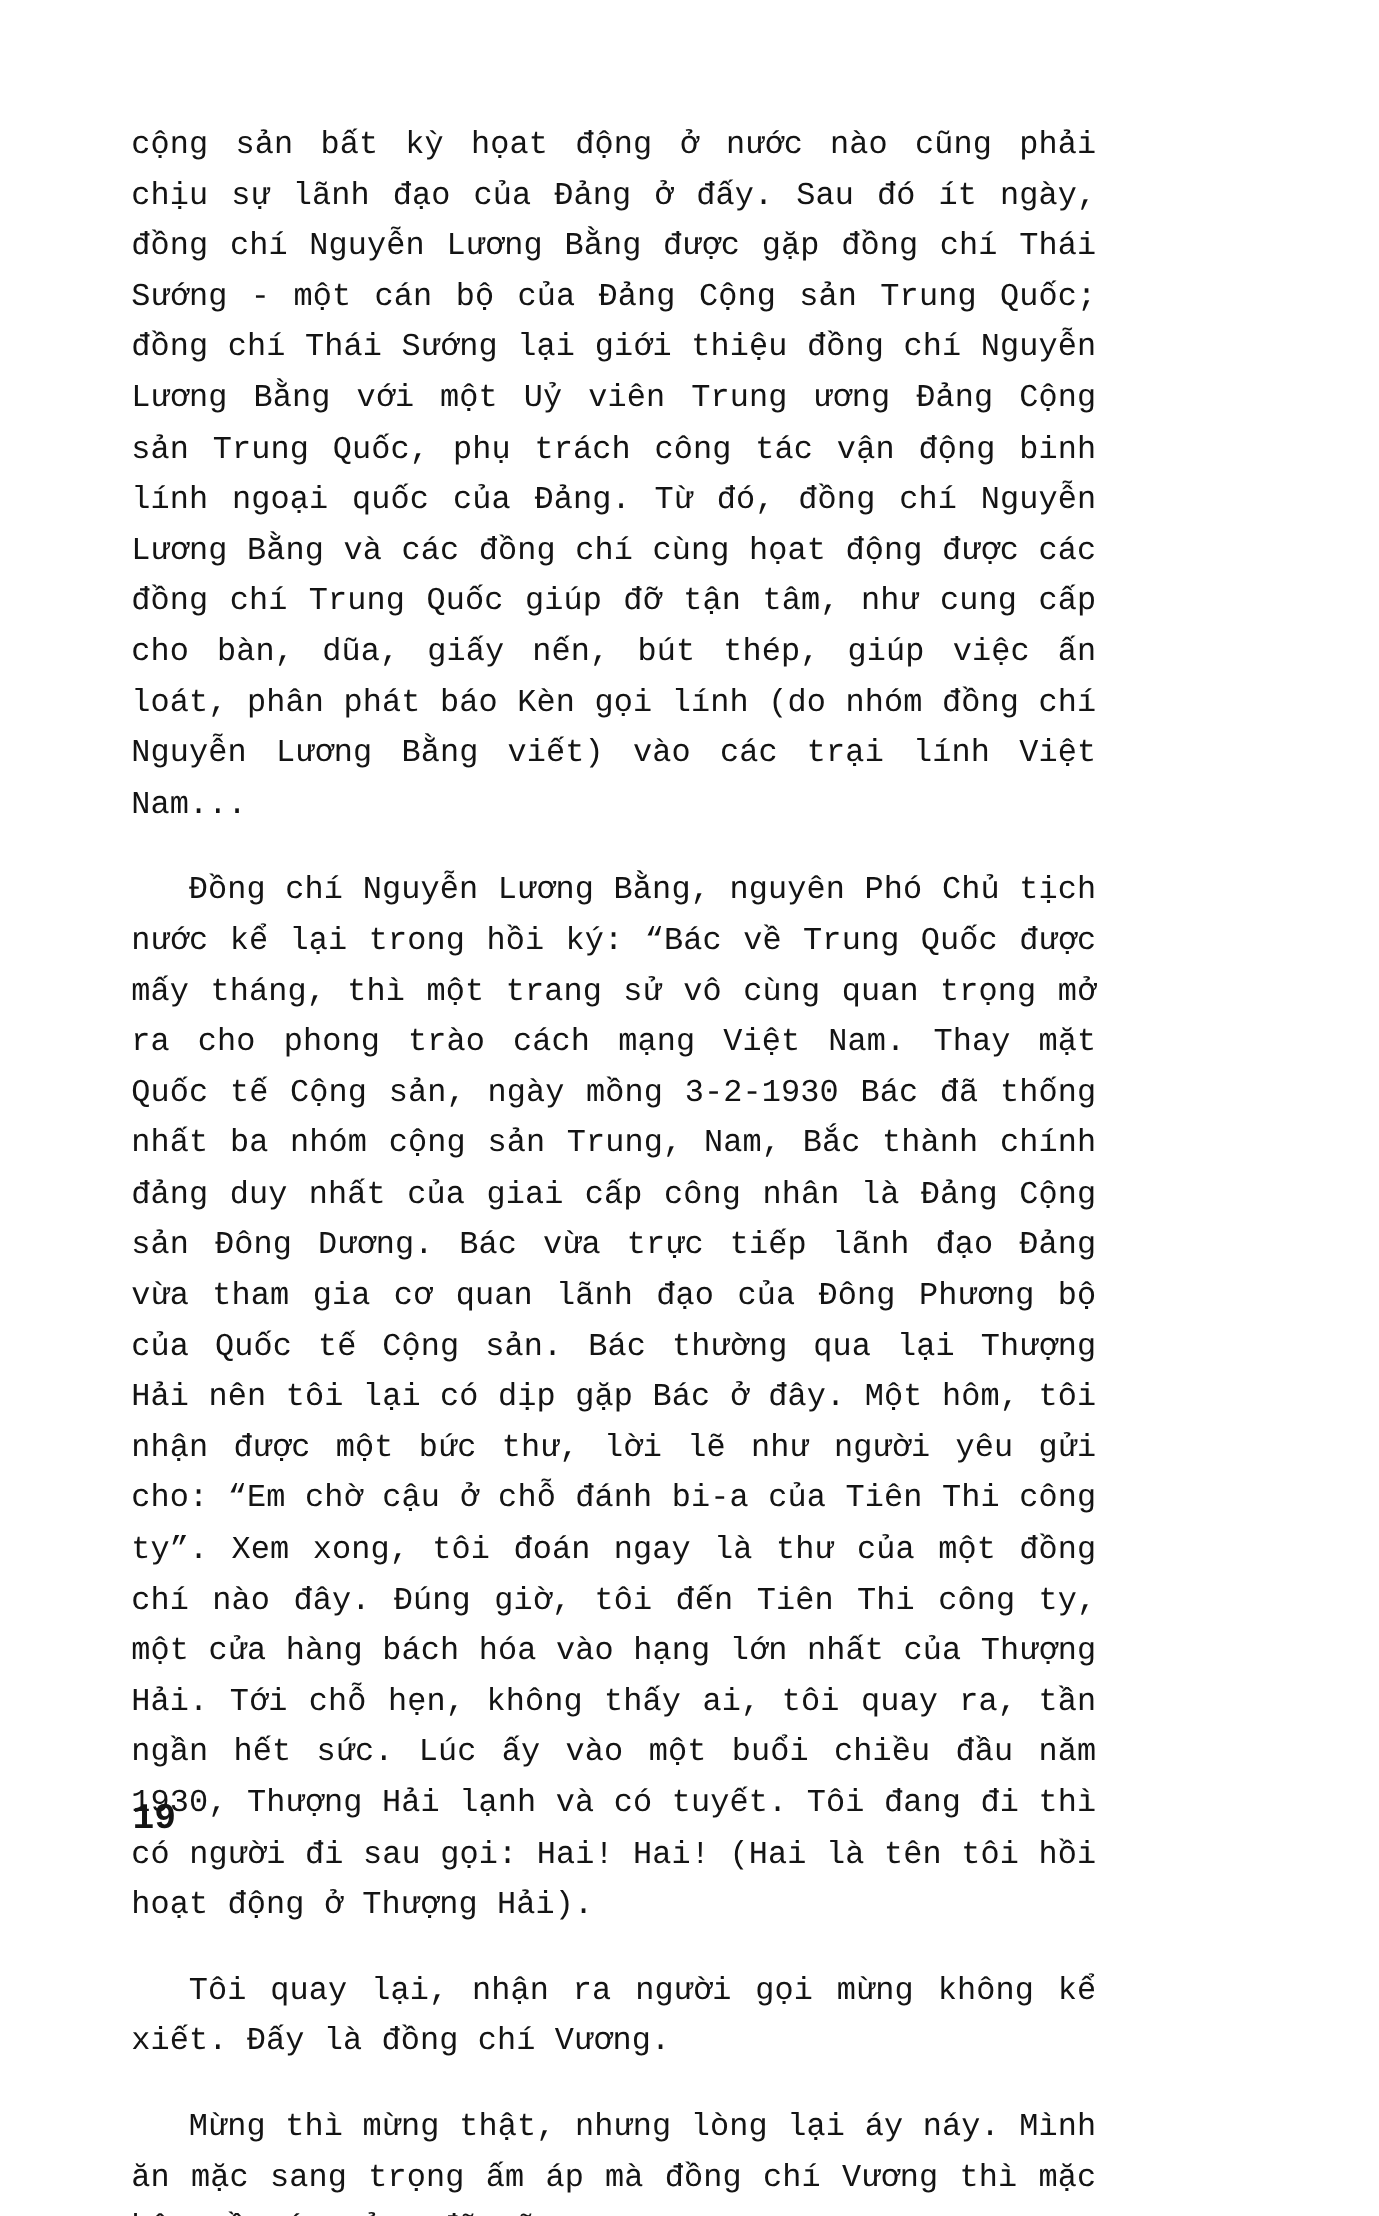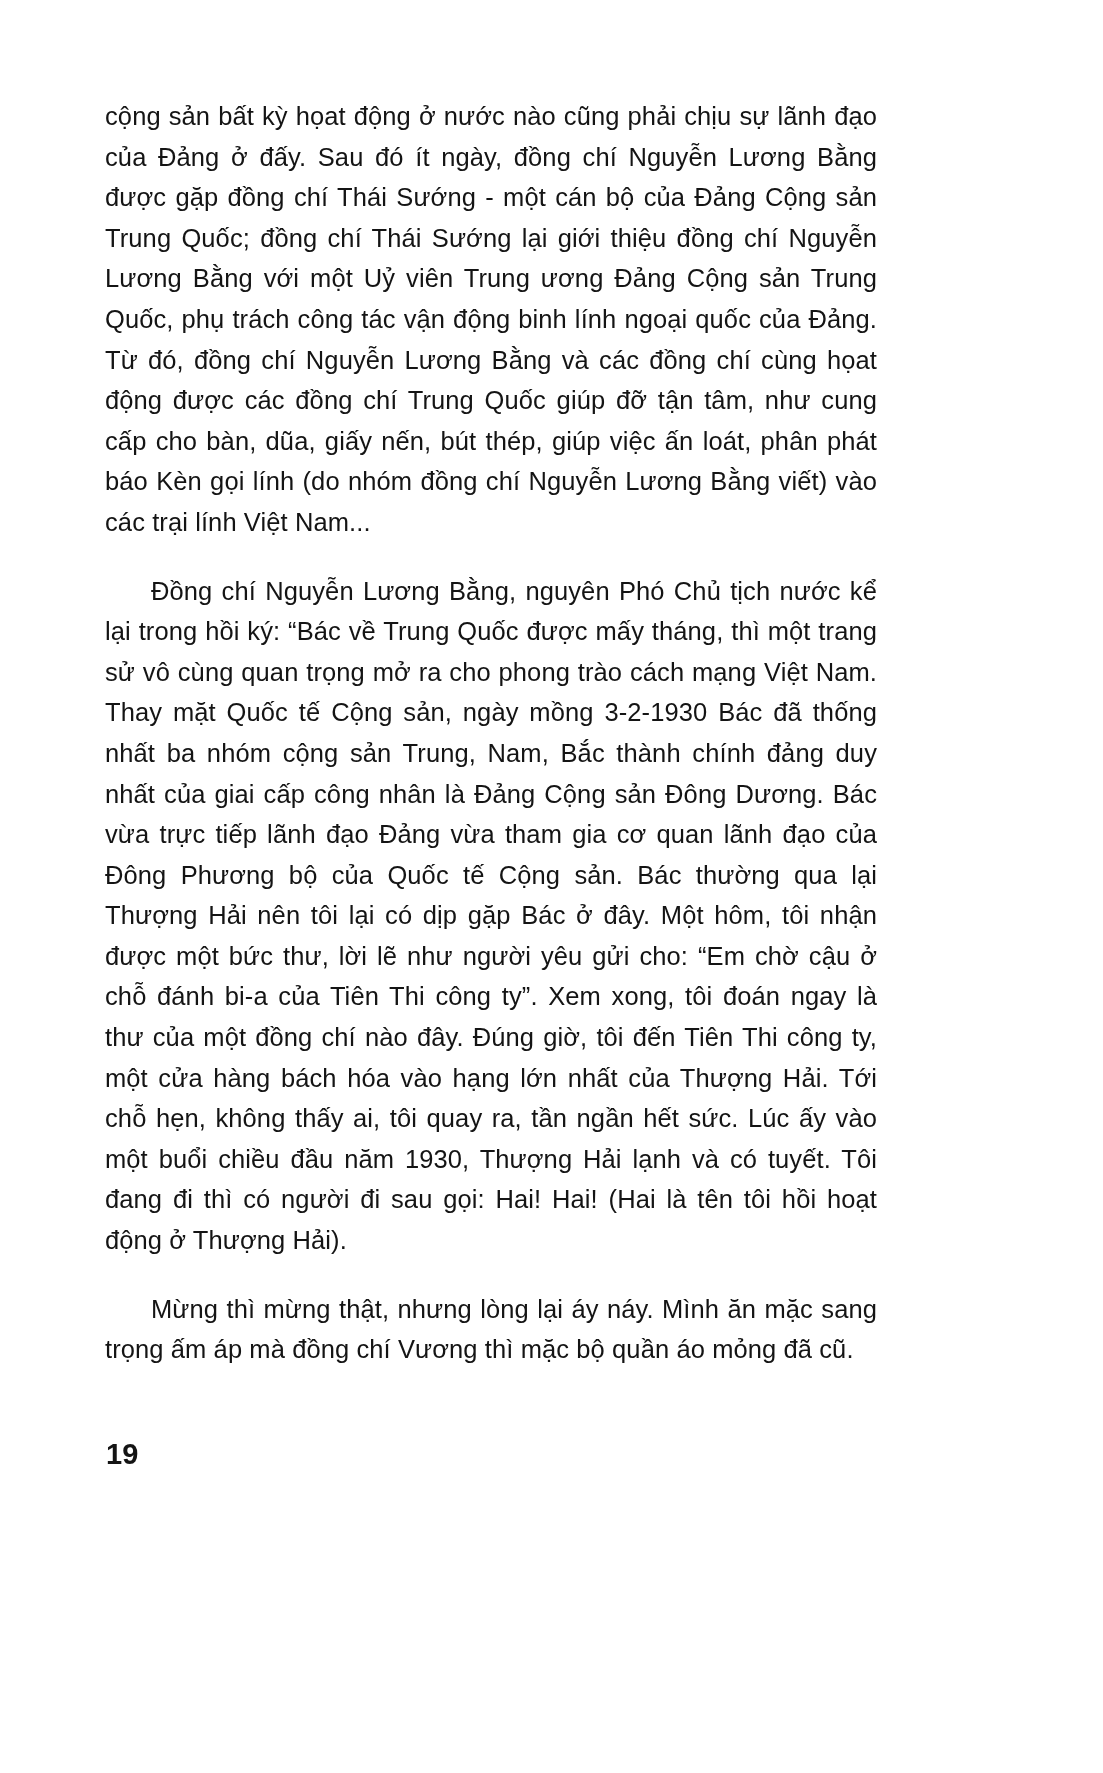--- a/index.html
+++ b/index.html
@@ -7,21 +7,21 @@
     padding: 0;
     background: #e8e8e8;
   }
   .page {
     position: relative;
     width: 1103px;
     height: 1773px;
     margin: 0 auto;
     background: #ffffff;
     overflow: hidden;
-    font-family: Liberation Sans, sans-serif;
+    font-family: Liberation Mono, monospace;
     color: #141414;
   }
   .text-block {
     position: absolute;
     left: 105px;
     top: 96px;
     width: 772px;
   }
   .para {
     margin: 0;
@@ -44,16 +44,17 @@
     color: #141414;
   }
 </style>
 </head>
 <body>
 
 <div class="page">
   <div class="text-block">
     <p class="para">cộng sản bất kỳ họat động ở nước nào cũng phải chịu sự lãnh đạo của Đảng ở đấy. Sau đó ít ngày, đồng chí Nguyễn Lương Bằng được gặp đồng chí Thái Sướng - một cán bộ của Đảng Cộng sản Trung Quốc; đồng chí Thái Sướng lại giới thiệu đồng chí Nguyễn Lương Bằng với một Uỷ viên Trung ương Đảng Cộng sản Trung Quốc, phụ trách công tác vận động binh lính ngoại quốc của Đảng. Từ đó, đồng chí Nguyễn Lương Bằng và các đồng chí cùng họat động được các đồng chí Trung Quốc giúp đỡ tận tâm, như cung cấp cho bàn, dũa, giấy nến, bút thép, giúp việc ấn loát, phân phát báo Kèn gọi lính (do nhóm đồng chí Nguyễn Lương Bằng viết) vào các trại lính Việt Nam...</p>
     <p class="para indent">Đồng chí Nguyễn Lương Bằng, nguyên Phó Chủ tịch nước kể lại trong hồi ký: “Bác về Trung Quốc được mấy tháng, thì một trang sử vô cùng quan trọng mở ra cho phong trào cách mạng Việt Nam. Thay mặt Quốc tế Cộng sản, ngày mồng 3-2-1930 Bác đã thống nhất ba nhóm cộng sản Trung, Nam, Bắc thành chính đảng duy nhất của giai cấp công nhân là Đảng Cộng sản Đông Dương. Bác vừa trực tiếp lãnh đạo Đảng vừa tham gia cơ quan lãnh đạo của Đông Phương bộ của Quốc tế Cộng sản. Bác thường qua lại Thượng Hải nên tôi lại có dịp gặp Bác ở đây. Một hôm, tôi nhận được một bức thư, lời lẽ như người yêu gửi cho: “Em chờ cậu ở chỗ đánh bi-a của Tiên Thi công ty”. Xem xong, tôi đoán ngay là thư của một đồng chí nào đây. Đúng giờ, tôi đến Tiên Thi công ty, một cửa hàng bách hóa vào hạng lớn nhất của Thượng Hải. Tới chỗ hẹn, không thấy ai, tôi quay ra, tần ngần hết sức. Lúc ấy vào một buổi chiều đầu năm 1930, Thượng Hải lạnh và có tuyết. Tôi đang đi thì có người đi sau gọi: Hai! Hai! (Hai là tên tôi hồi hoạt động ở Thượng Hải).</p>
+    <p class="para indent">Tôi quay lại, nhận ra người gọi mừng không kể xiết. Đấy là đồng chí Vương.</p>
     <p class="para indent">Mừng thì mừng thật, nhưng lòng lại áy náy. Mình ăn mặc sang trọng ấm áp mà đồng chí Vương thì mặc bộ quần áo mỏng đã cũ.</p>
   </div>
   <div class="page-number">19</div>
 </div>
 
 </body></html>

